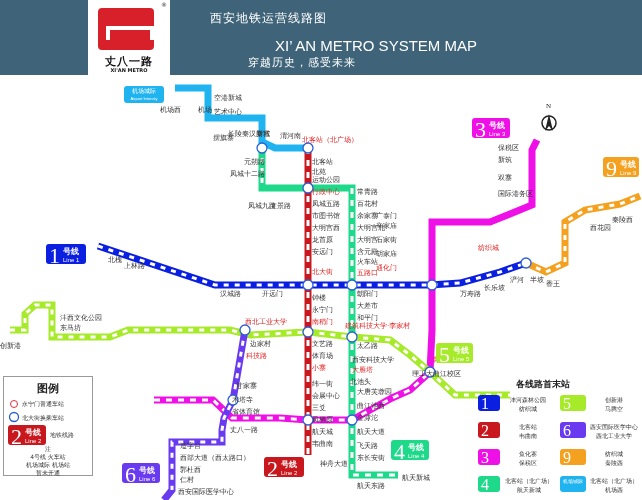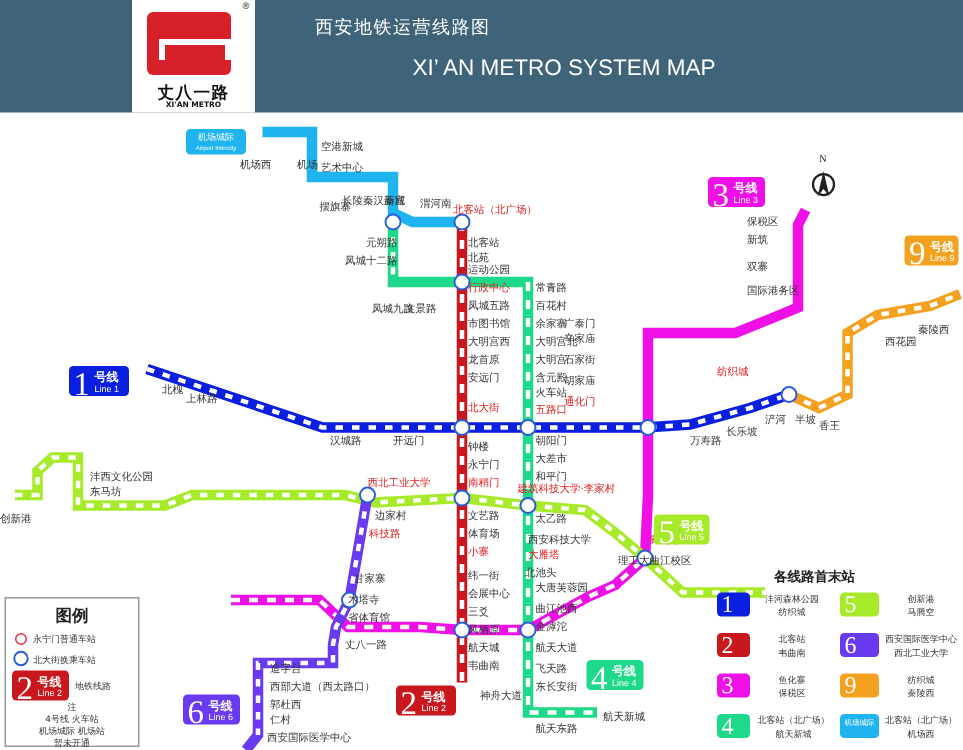--- a/index.html
+++ b/index.html
@@ -18,21 +18,21 @@
 svg.map{position:absolute;left:0;top:0;}
 .st{font-family:"DejaVu Sans",sans-serif;font-size:7px;fill:#333;}
 .xf{font-family:"DejaVu Sans",sans-serif;font-size:7px;fill:#e02020;}
 .badge{position:absolute;border-radius:3px;color:#fff;text-align:left;}
 .badge .num{font-family:"Liberation Serif",serif;font-size:22px;line-height:22px;position:absolute;left:3px;top:1px;}
 .badge .hx{font-size:8px;position:absolute;left:17px;top:2px;font-weight:bold;}
 .badge .ln{font-family:"Liberation Sans",sans-serif;font-size:6px;position:absolute;left:17px;top:13px;}
 .airport-badge{position:absolute;left:124px;top:86px;width:40px;height:17px;background:#1fb3ef;border-radius:3px;color:#fff;text-align:center;}
 .airport-badge .a1{font-size:6px;display:block;margin-top:1px;}
 .airport-badge .a2{font-family:"Liberation Sans",sans-serif;font-size:4px;display:block;}
-.legend{position:absolute;left:3px;top:398px;width:90px;height:100px;border:1px solid #999;background:#fff;padding-left:34px;}
+.legend{position:absolute;left:3px;top:376px;width:90px;height:100px;border:1px solid #999;background:#fff;padding-left:34px;}
 .legend .lt{position:absolute;left:0;width:88px;top:4px;text-align:center;font-size:11px;font-weight:bold;color:#222;}
 .legend .li{position:absolute;left:18px;font-size:6px;color:#333;}
 .legend .note{position:absolute;left:0;width:88px;text-align:center;font-size:6px;color:#333;}
 .termini{position:absolute;left:478px;top:370px;width:164px;height:130px;}
 .termini .tt{position:absolute;left:38px;top:8px;font-size:9px;font-weight:bold;color:#222;font-family:Liberation Mono, monospace;}
 .term-row{position:absolute;font-size:6px;color:#333;text-align:center;line-height:9px;}
 .credit{position:absolute;left:256px;top:475px;font-family:"Liberation Sans",sans-serif;font-size:9px;color:#222;text-align:center;width:80px;line-height:10px;}
 </style>
 </head>
 <body>
@@ -41,20 +41,21 @@
 
   <div class="header">
     <div class="logo">
       <div class="mark"></div>
       <span class="reg">®</span>
       <div class="cn">丈八一路</div>
       <div class="en">XI'AN METRO</div>
     </div>
     <div class="title-cn">西安地铁运营线路图</div>
     <div class="title-en">XI’ AN METRO SYSTEM MAP</div>
+    <div class="slogan">穿越历史，感受未来</div>
   </div>
 
   <svg class="map" width="642" height="500" viewBox="0 0 642 500">
 
     <g fill="none" stroke-linejoin="miter">
       <polyline points="175,88 208,88 208,118 262,118 262,142 275,148 305,148" stroke="#1fb3ef" stroke-width="7"></polyline>
     </g>
 
     <g fill="none">
       <polyline points="262,148 262,188 352,188 352,275 352,346 352,475 398,475" stroke="#1ed98a" stroke-width="7"></polyline>

